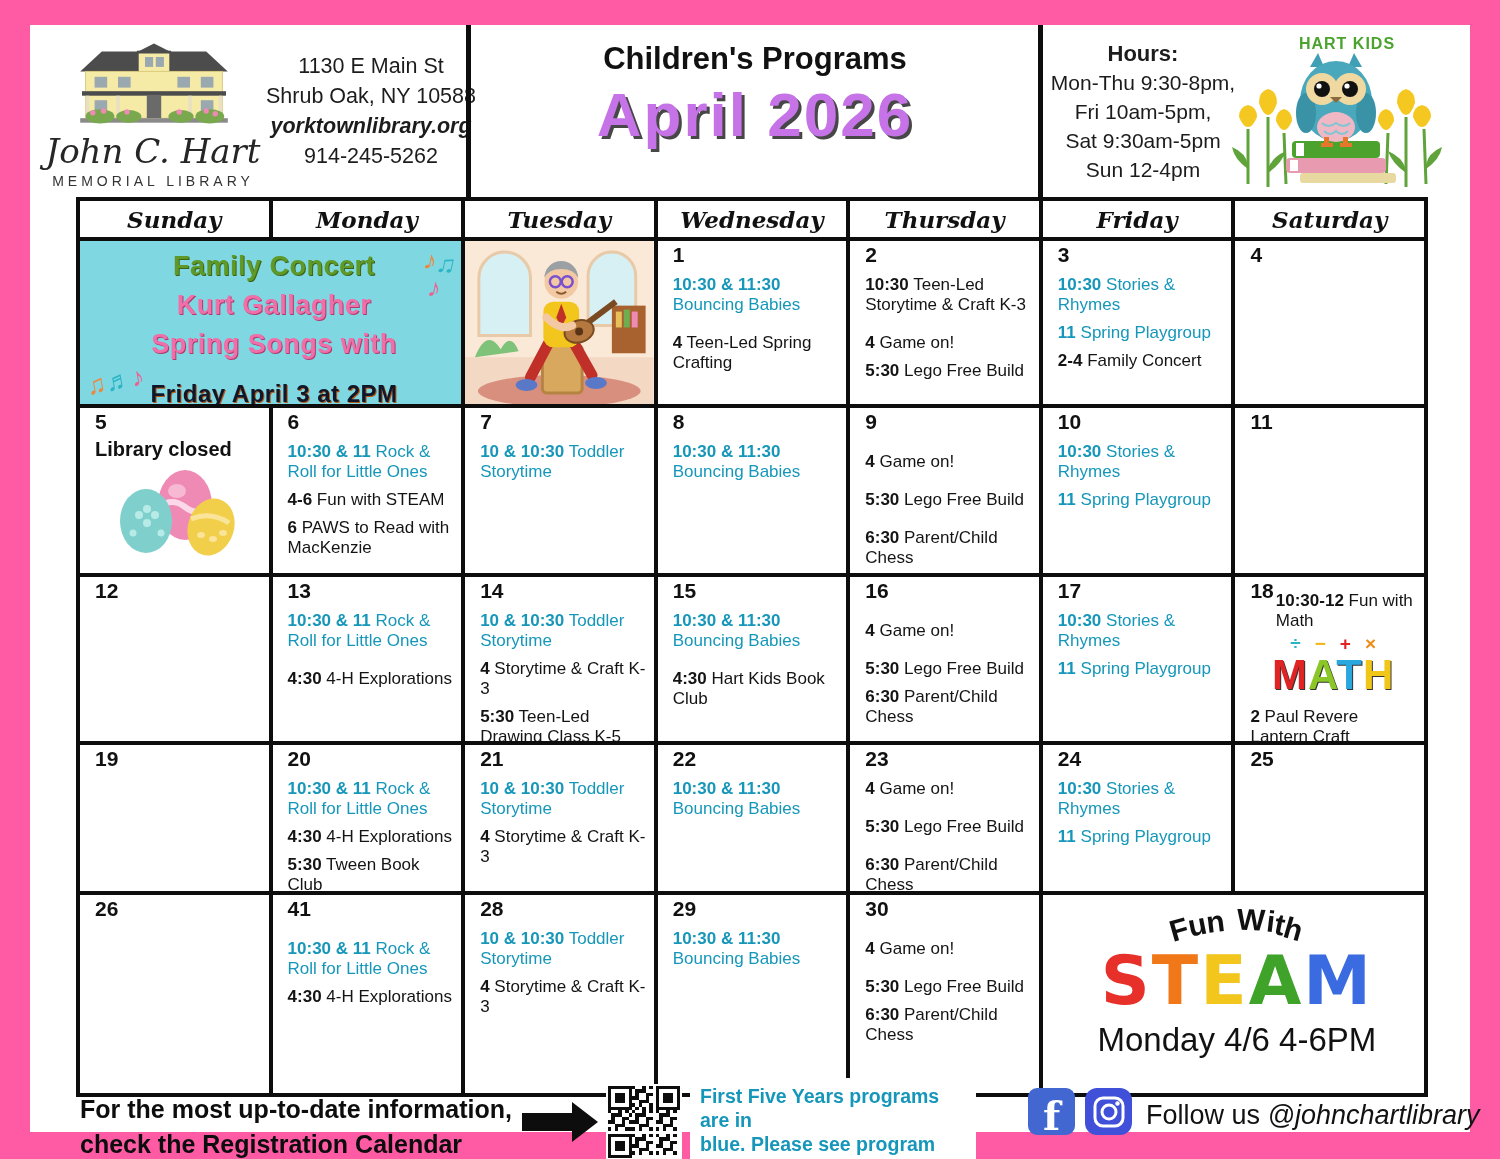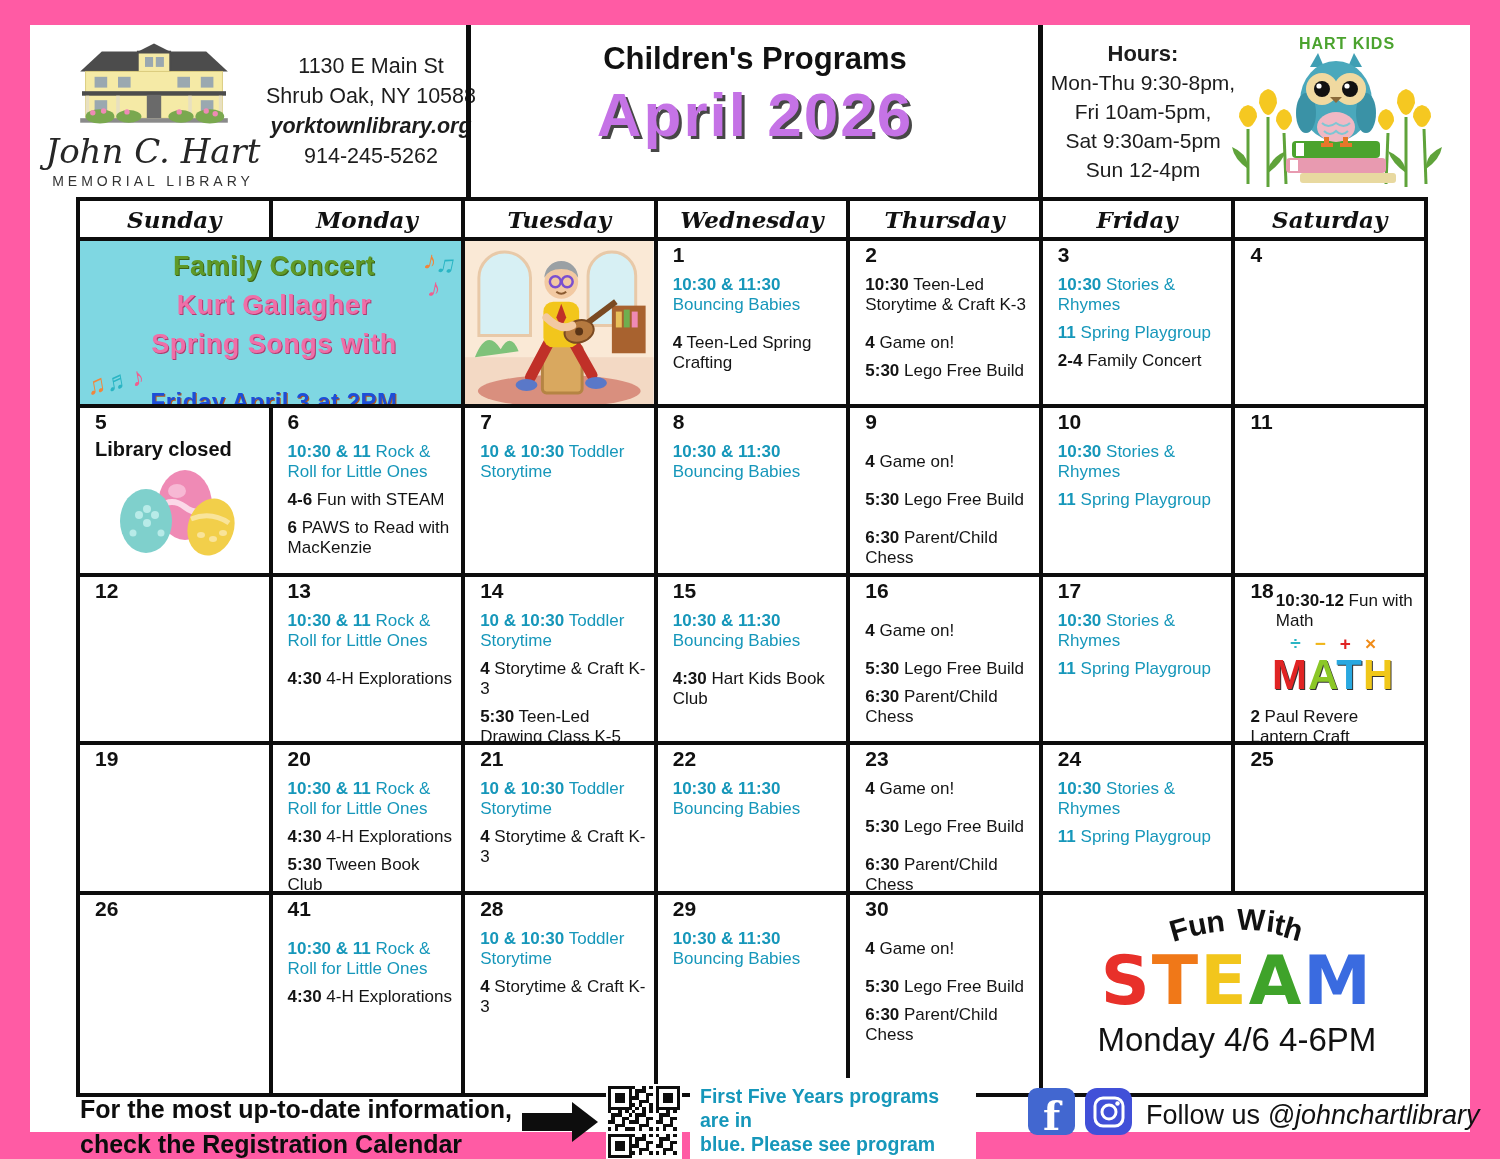--- a/index.html
+++ b/index.html
@@ -48,21 +48,21 @@
   .ev b{font-weight:bold;}
   .ev.blue{color:var(--accent-teal);}
   .ev.gap{margin-top:18px;}
   .ev.inline{margin-top:12px;}
 
   
   .concert{grid-column:span 2;background:var(--banner-blue);text-align:center;padding-top:10px;}
   .fc{font-weight:800;letter-spacing:.5px;}
   .fc1{font-size:27px;color:#5f9a28;text-shadow:1px 1px 0 #3c6416;}
   .fc2,.fc3{font-size:27px;color:#ef6fa8;text-shadow:1px 1px 0 #b03a6e;margin-top:8px;}
-  .fc4{font-size:24px;color:#1d4ed8;text-shadow:1px 1px 0 #b5591a;margin-top:28px;}
+  .fc4{font-size:24px;color:#0f172a;text-shadow:1px 1px 0 #b5591a;margin-top:20px;}
   .notes{position:absolute;font-size:26px;line-height:1;}
   .notes-tr{right:8px;top:8px;transform:rotate(12deg);}
   .notes-bl{left:6px;bottom:10px;transform:rotate(-10deg);}
   .n-or{color:#f0863c;} .n-te{color:#2ab5c4;} .n-pk{color:#ef5f8f;}
 
   .musician{padding:0;}
   .musician svg{display:block;width:100%;height:100%;}
 
   
   .closed-text{margin-top:4px;font-size:20px;font-weight:bold;color:#111;}

